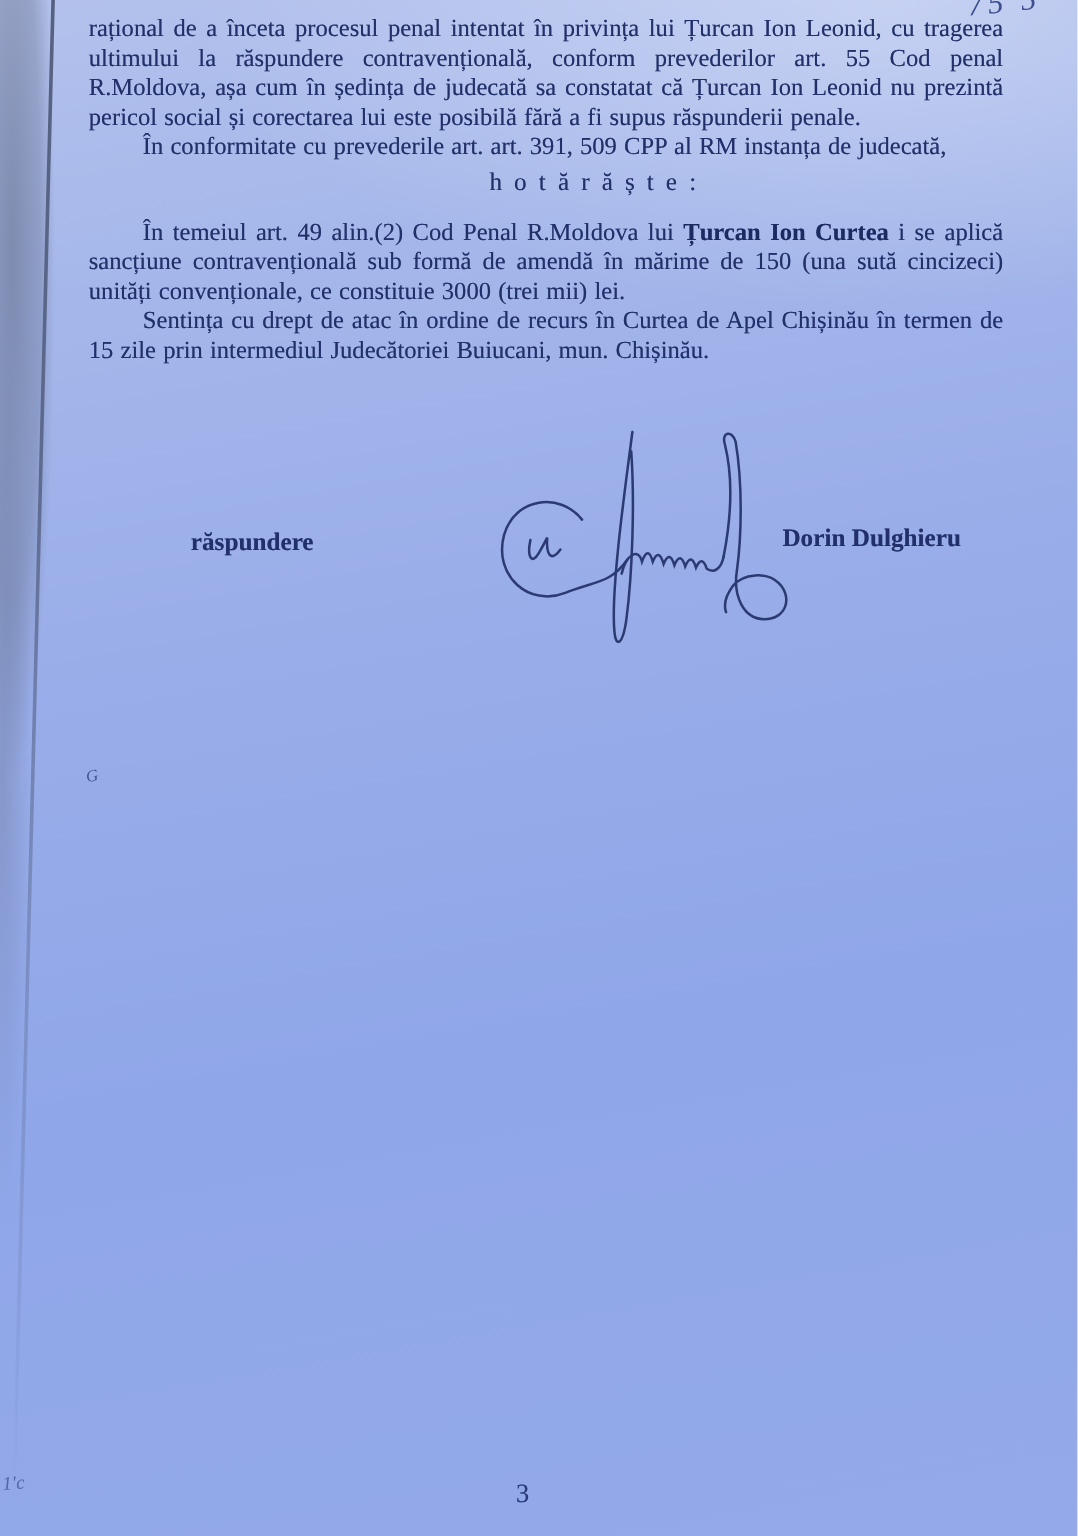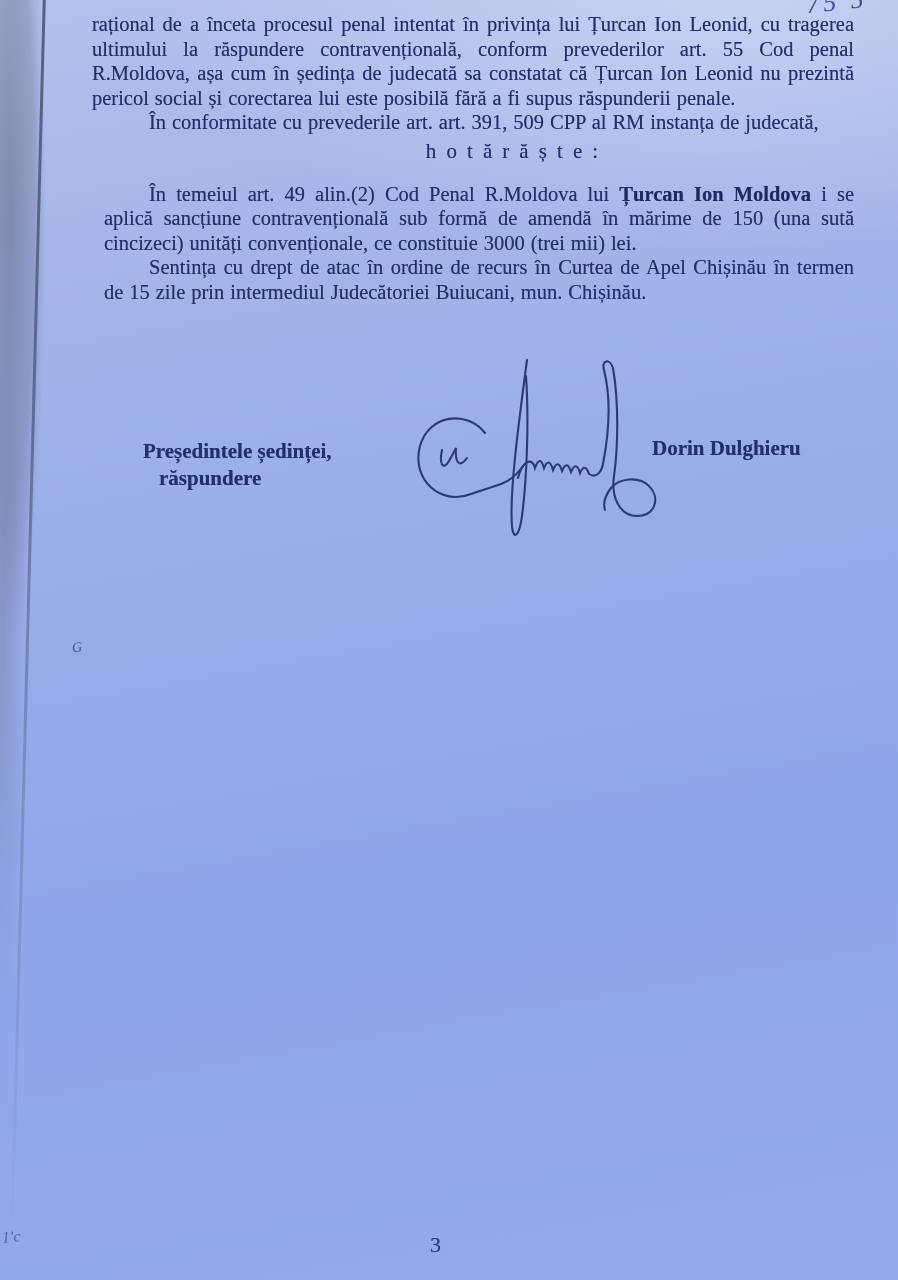--- a/index.html
+++ b/index.html
@@ -40,31 +40,31 @@
       rgba(66,76,106,0.32) 58%,
       rgba(76,86,118,0.14) 80%,
       rgba(76,86,118,0) 95%);
     transform: rotate(1.5deg);
     transform-origin: 50% 0;
     border-radius: 2px;
     pointer-events: none;
   }
   .content {
     position: absolute;
-    left: 92px;
+    left: 74px;
     top: 12px;
     width: 762px;
     font-size: 20.5px;
     line-height: 24.6px;
     text-align: justify;
     text-shadow: 0 0 0.5px rgba(30,42,100,0.55);
     word-spacing: 0.04em;
   }
   .para { margin: 0; }
-  .para.indent { text-indent: 45px; margin-left: 12px; }
+  .para.indent { text-indent: 45px; }
   .heading {
     margin: 4px 0 18px 0;
     text-align: center;
     text-indent: 80px;
     font-weight: normal;
     letter-spacing: 2px;
     font-size: 21px;
   }
   .content b { font-weight: bold; color: #1c2a62; }
 
@@ -146,26 +146,25 @@
   <div class="fold-line"></div>
 
   <div class="corner-mark-clip">
     <div class="corner-mark">75 5</div>
   </div>
 
   <div class="content">
     <p class="para">rațional de a înceta procesul penal intentat în privința lui Țurcan Ion Leonid, cu tragerea ultimului la răspundere contravențională, conform prevederilor art. 55 Cod penal R.Moldova, așa cum în ședința de judecată sa constatat că Țurcan Ion Leonid nu prezintă pericol social și corectarea lui este posibilă fără a fi supus răspunderii penale.</p>
     <p class="para indent">În conformitate cu prevederile art. art. 391, 509 CPP al RM instanța de judecată,</p>
     <p class="heading">h o t ă r ă ș t e :</p>
-    <p class="para indent"><span>În temeiul art. 49 alin.(2) Cod Penal R.Moldova lui </span><b>Țurcan Ion Moldova</b><span> i se aplică sancțiune contravențională sub formă de amendă în mărime de 150 (una sută cincizeci) unități convenționale, ce constituie 3000 (trei mii) lei.</span></p>
+    <p class="para indent"><span>În temeiul art. 49 alin.(2) Cod Penal R.Moldova lui </span><b>Țurcan Ion Curtea</b><span> i se aplică sancțiune contravențională sub formă de amendă în mărime de 150 (una sută cincizeci) unități convenționale, ce constituie 3000 (trei mii) lei.</span></p>
     <p class="para indent">Sentința cu drept de atac în ordine de recurs în Curtea de Apel Chișinău în termen de 15 zile prin intermediul Judecătoriei Buiucani, mun. Chișinău.</p>
   </div>
 
   <div class="sig-role">
-    <div>Președintele ședinței,</div>
     <div class="role2">răspundere</div>
   </div>
 
   <svg class="signature" viewBox="0 0 260 190" xmlns="http://www.w3.org/2000/svg">
     <path d="M 80 75 C 62 52, 24 56, 15 88 C 6 122, 36 148, 66 136 C 92 126, 104 128, 118 108"></path>
     <path d="M 37 92 C 34 106, 38 113, 44 103 C 48 96, 50 92, 51 90 C 50 104, 54 111, 62 100"></path>
     <path d="M 122 2 C 115 55, 104 135, 107 168 C 108 182, 114 180, 117 158 C 122 120, 124 60, 121 18"></path>
     <path d="M 113 120 C 117 104, 127 98, 130 110 Q 135 96 139 110 Q 144 98 148 112 Q 153 100 157 113 Q 162 101 166 114 Q 171 102 175 115 Q 180 104 184 116 C 190 120, 196 116, 198 106"></path>
     <path d="M 198 106 C 204 75, 206 40, 199 12 C 196 2, 205 0, 208 10 C 214 45, 213 90, 209 118 C 206 138, 214 158, 232 158 C 250 158, 256 140, 244 128 C 234 118, 214 120, 206 130 C 200 138, 198 146, 200 152"></path>
   </svg>

